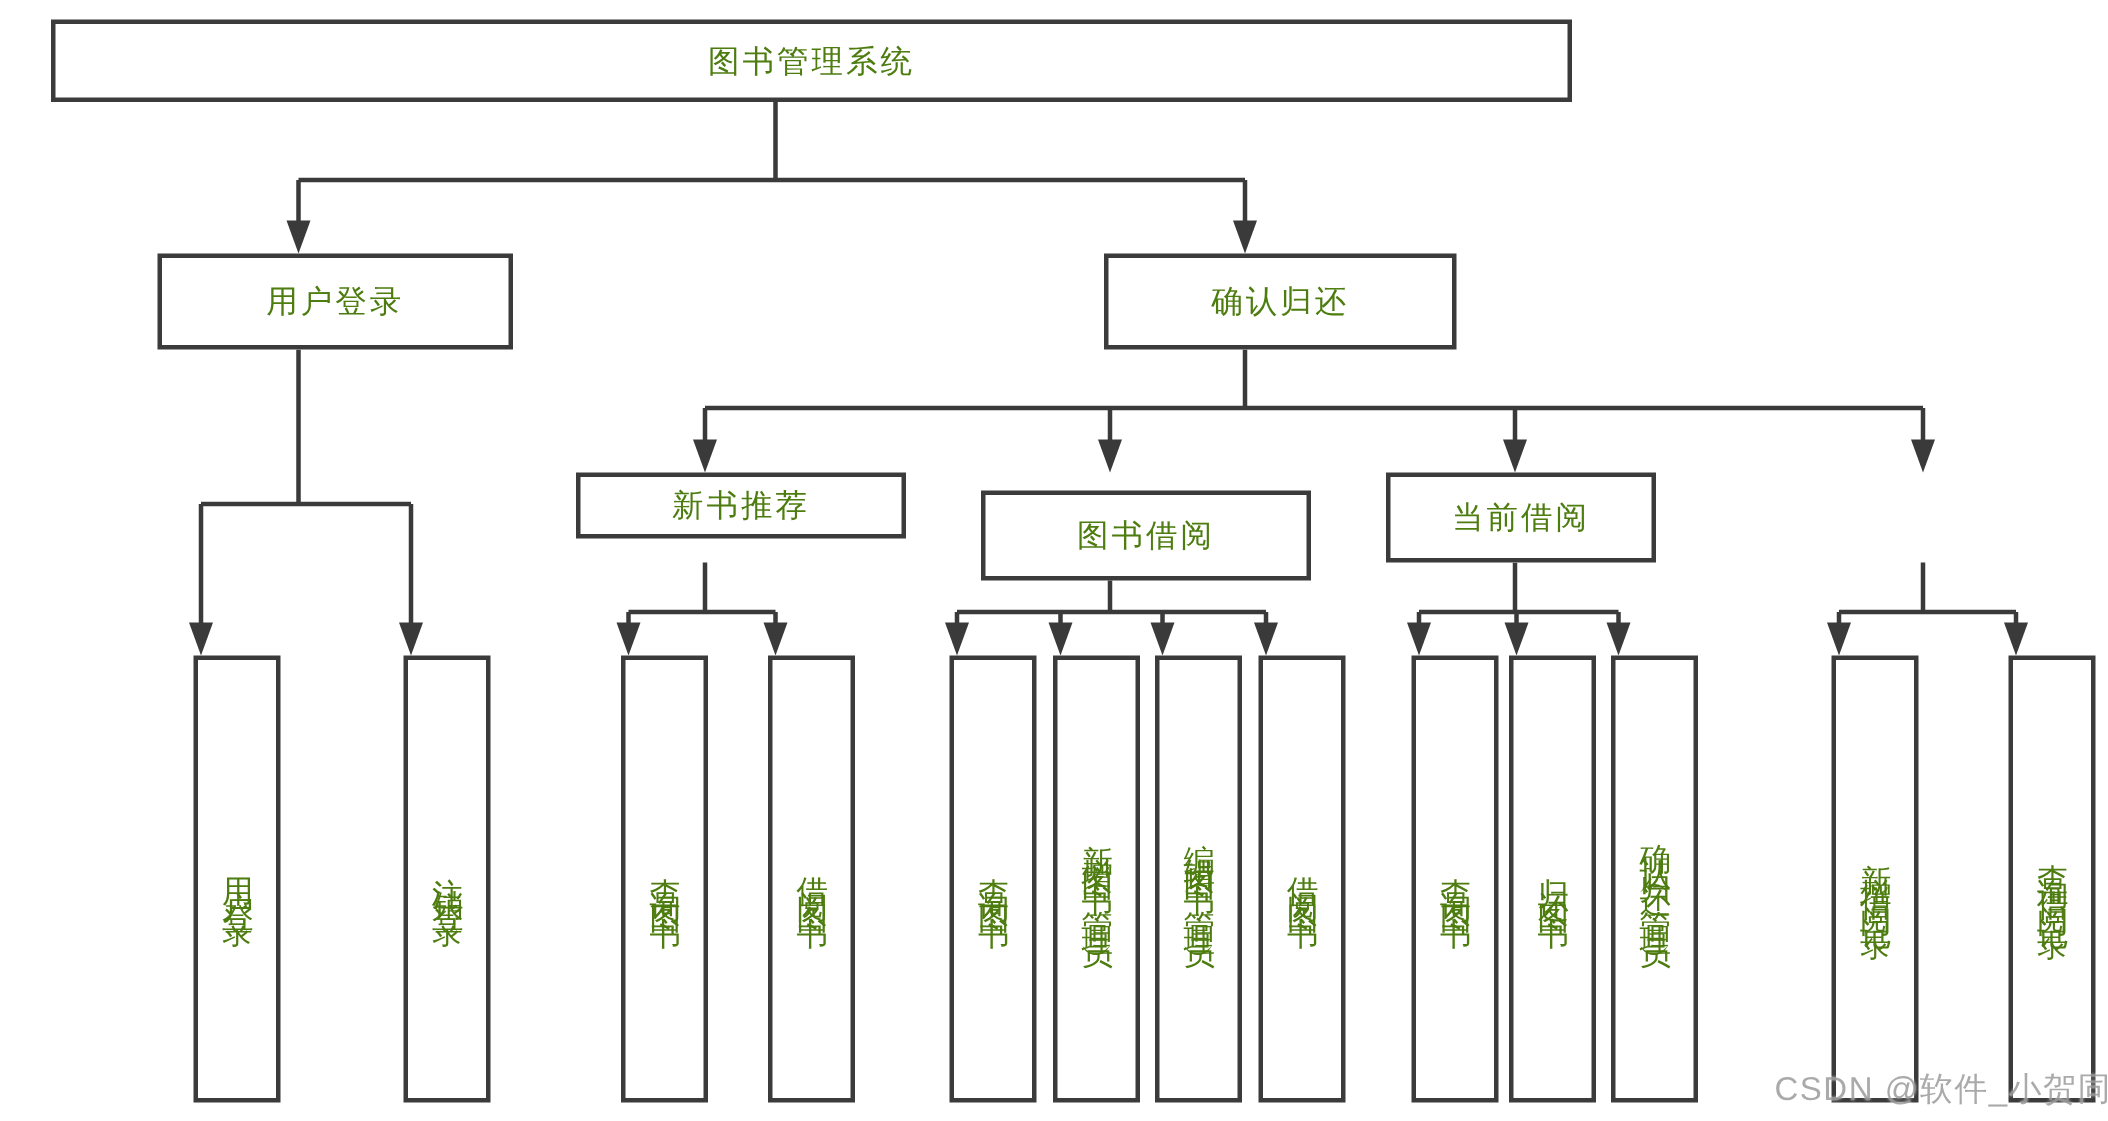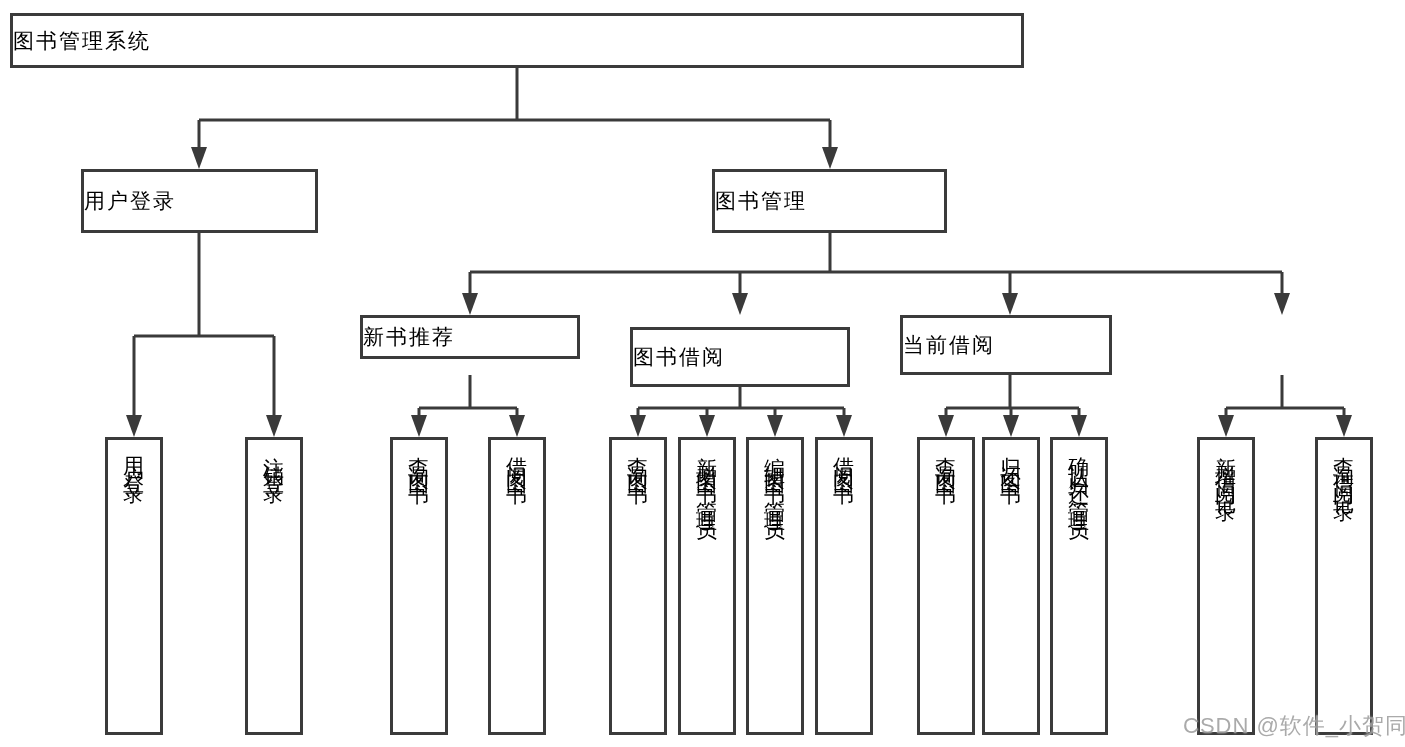--- a/index.html
+++ b/index.html
@@ -5,22 +5,23 @@
   html,body{margin:0;padding:0;background:#fff;}
   body{
     width:1405px;height:747px;position:relative;overflow:hidden;
     font-family:"Liberation Sans","DejaVu Sans",sans-serif;
   }
   #canvas{position:absolute;inset:0;width:1405px;height:747px;}
   #wires{position:absolute;left:0;top:0;z-index:1;}
   .node{
     position:absolute;z-index:2;background:#fff;
     border:3px solid #3b3b3b;box-sizing:border-box;
-    display:flex;align-items:center;justify-content:flex-start;
-    color:#000000;
+    display:flex;align-items:center;justify-content:center;
+    color:#4d7c0f;
+    margin-left:24px;
   }
   .h{font-size:21px;letter-spacing:2px;white-space:nowrap;}
   .v{
     writing-mode:vertical-rl;text-orientation:mixed;
     font-size:21px;letter-spacing:9px;line-height:1;
   }
   .watermark{
     position:absolute;z-index:5;left:1183px;top:711px;
     font-size:22px;color:#9f9f9f;letter-spacing:1px;white-space:nowrap;
     opacity:.88;text-shadow:0 0 2px #fff;
@@ -65,30 +66,30 @@
   </svg>
 
   <div class="node h" style="left:10px;top:13px;width:1014px;height:55px">
     <span>图书管理系统</span>
   </div>
 
   <div class="node h" style="left:81px;top:169px;width:237px;height:64px">
     <span>用户登录</span>
   </div>
   <div class="node h" style="left:712px;top:169px;width:235px;height:64px">
-    <span>图书管理</span>
+    <span>确认归还</span>
   </div>
 
   <div class="node h" style="left:360px;top:315px;width:220px;height:44px">
     <span>新书推荐</span>
   </div>
   <div class="node h" style="left:630px;top:327px;width:220px;height:60px">
     <span>图书借阅</span>
   </div>
-  <div class="node h" style="left:900px;top:315px;width:212px;height:60px">
+  <div class="node h" style="left:900px;top:315px;width:180px;height:60px">
     <span>当前借阅</span>
   </div>
 
   <div class="node v" style="left:105px;top:437px;width:58px;height:298px">
     <span>用户登录</span>
   </div>
   <div class="node v" style="left:245px;top:437px;width:58px;height:298px">
     <span>注销登录</span>
   </div>
 

